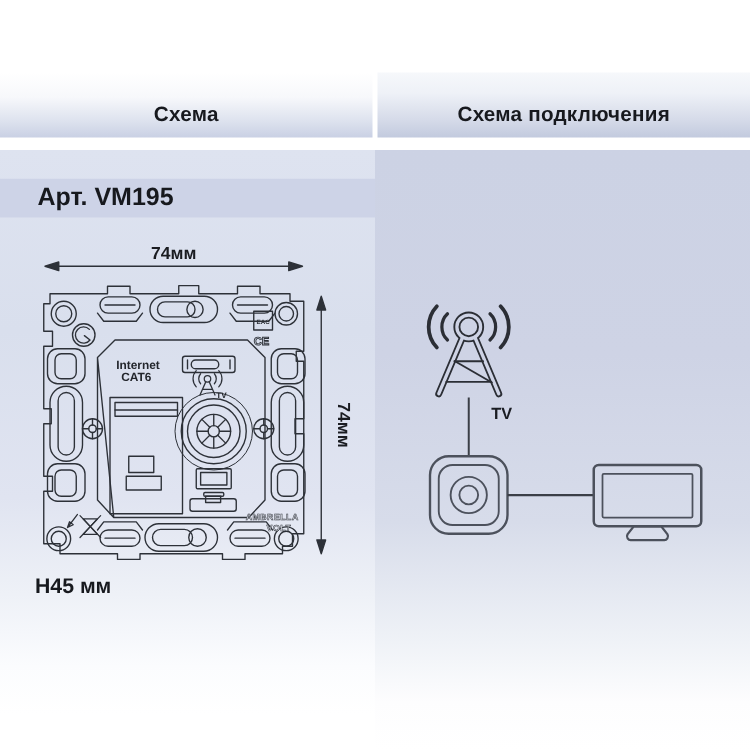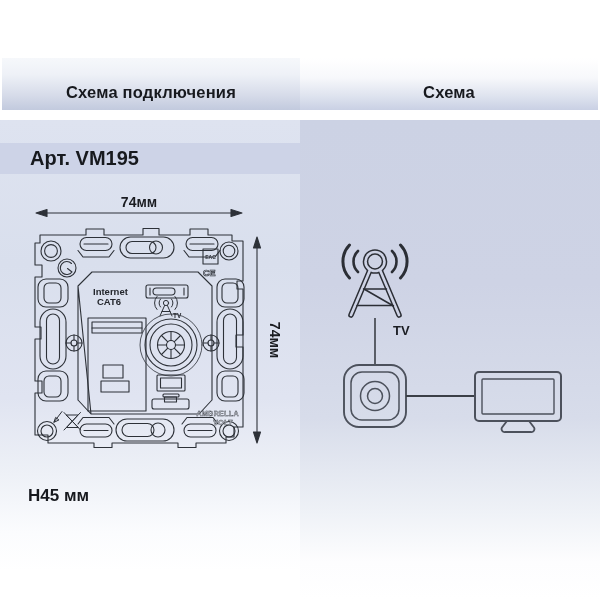--- a/index.html
+++ b/index.html
@@ -33,42 +33,42 @@
     left:300px;
     background:linear-gradient(180deg,#ccd2e4 0%,#ced3e5 34%,#d7dcea 62%,#eff2f7 82%,#fdfdfe 92%,#ffffff 100%);
   }
   .article-band{
     position:absolute;top:143px;left:0;width:300px;height:31px;
     background:#cdd3e7;
     display:flex;align-items:center;padding-left:30px;box-sizing:border-box;
     font-size:20px;font-weight:700;
   }
   .mount-depth{
-    position:absolute;top:486px;left:28px;
+    position:absolute;top:459px;left:28px;
     font-size:17px;font-weight:600;
   }
   svg{position:absolute;display:block;}
   svg text{font-family:"Liberation Sans",sans-serif;}
   .dim-text{font-size:14px;font-weight:600;fill:#1a1c21;}
   .mech-label{font-weight:700;fill:#23262c;}
   .brand-text{font-size:7px;font-weight:700;letter-spacing:.4px;
     fill:#e9ecf5;stroke:#2d3138;stroke-width:.4;}
   .tv-big{font-size:13px;font-weight:700;fill:#1b1d23;}
 </style>
 </head>
 <body>
 
 <div class="canvas">
 
   <div class="header-row">
+    <div class="header-cell left">
+      <span>Схема</span>
+    </div>
     <div class="header-cell right">
       <span>Схема подключения</span>
-    </div>
-    <div class="header-cell left">
-      <span>Схема</span>
     </div>
   </div>
 
   <div class="panel left"></div>
   <div class="panel right"></div>
 
   <div class="article-band">
     <span>Арт. VM195</span>
   </div>
 

